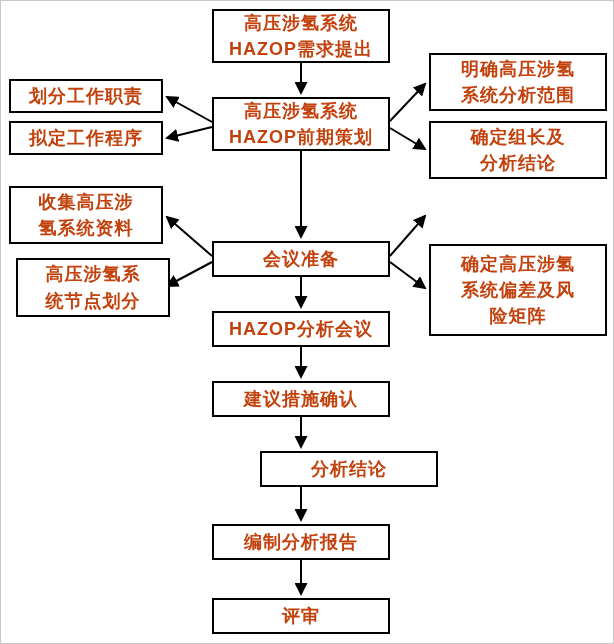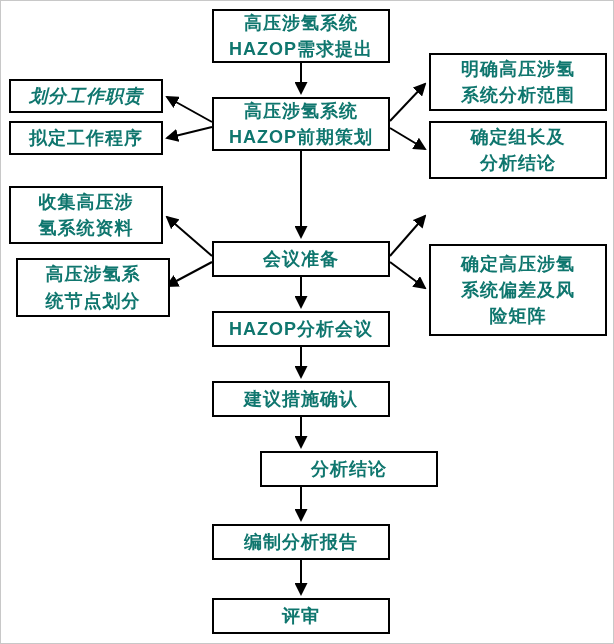--- a/index.html
+++ b/index.html
@@ -28,36 +28,36 @@
     position: absolute;
     box-sizing: border-box;
     border: 2px solid #000000;
     background: #ffffff;
     display: flex;
     align-items: center;
     justify-content: center;
     text-align: center;
     font-size: 18px;
     font-weight: bold;
-    color: #0f766e;
+    color: #c2410c;
     line-height: 1.45;
     letter-spacing: 1px;
     white-space: pre-line;
   }
   
   .n-requirement      { left: 211px; top:   8px; width: 178px; height: 54px; }
   .n-planning         { left: 211px; top:  96px; width: 178px; height: 54px; }
   .n-meeting-prep     { left: 211px; top: 240px; width: 178px; height: 36px; }
   .n-analysis-meeting { left: 211px; top: 310px; width: 178px; height: 36px; }
   .n-measures         { left: 211px; top: 380px; width: 178px; height: 36px; }
   .n-conclusion       { left: 211px; top: 450px; width: 178px; height: 36px; margin-left: 48px; }
   .n-report           { left: 211px; top: 523px; width: 178px; height: 36px; }
   .n-review           { left: 211px; top: 597px; width: 178px; height: 36px; }
   
-  .n-duties           { left:   8px; top:  78px; width: 154px; height: 34px; font-style: italic; }
+  .n-duties           { left:   8px; top:  78px; width: 154px; height: 34px; }
   .n-procedures       { left:   8px; top: 120px; width: 154px; height: 34px; }
   .n-collect-data     { left:   8px; top: 185px; width: 154px; height: 58px; }
   .n-node-division    { left:   15px; top: 257px; width: 154px; height: 59px; }
   
   .n-scope            { left: 428px; top:  52px; width: 178px; height: 58px; }
   .n-leader           { left: 428px; top: 120px; width: 178px; height: 58px; }
   .n-training         { left: 428px; top: 196px; width: 178px; height: 34px; }
   .n-risk-matrix      { left: 428px; top: 243px; width: 178px; height: 92px; }
 </style>
 </head>

